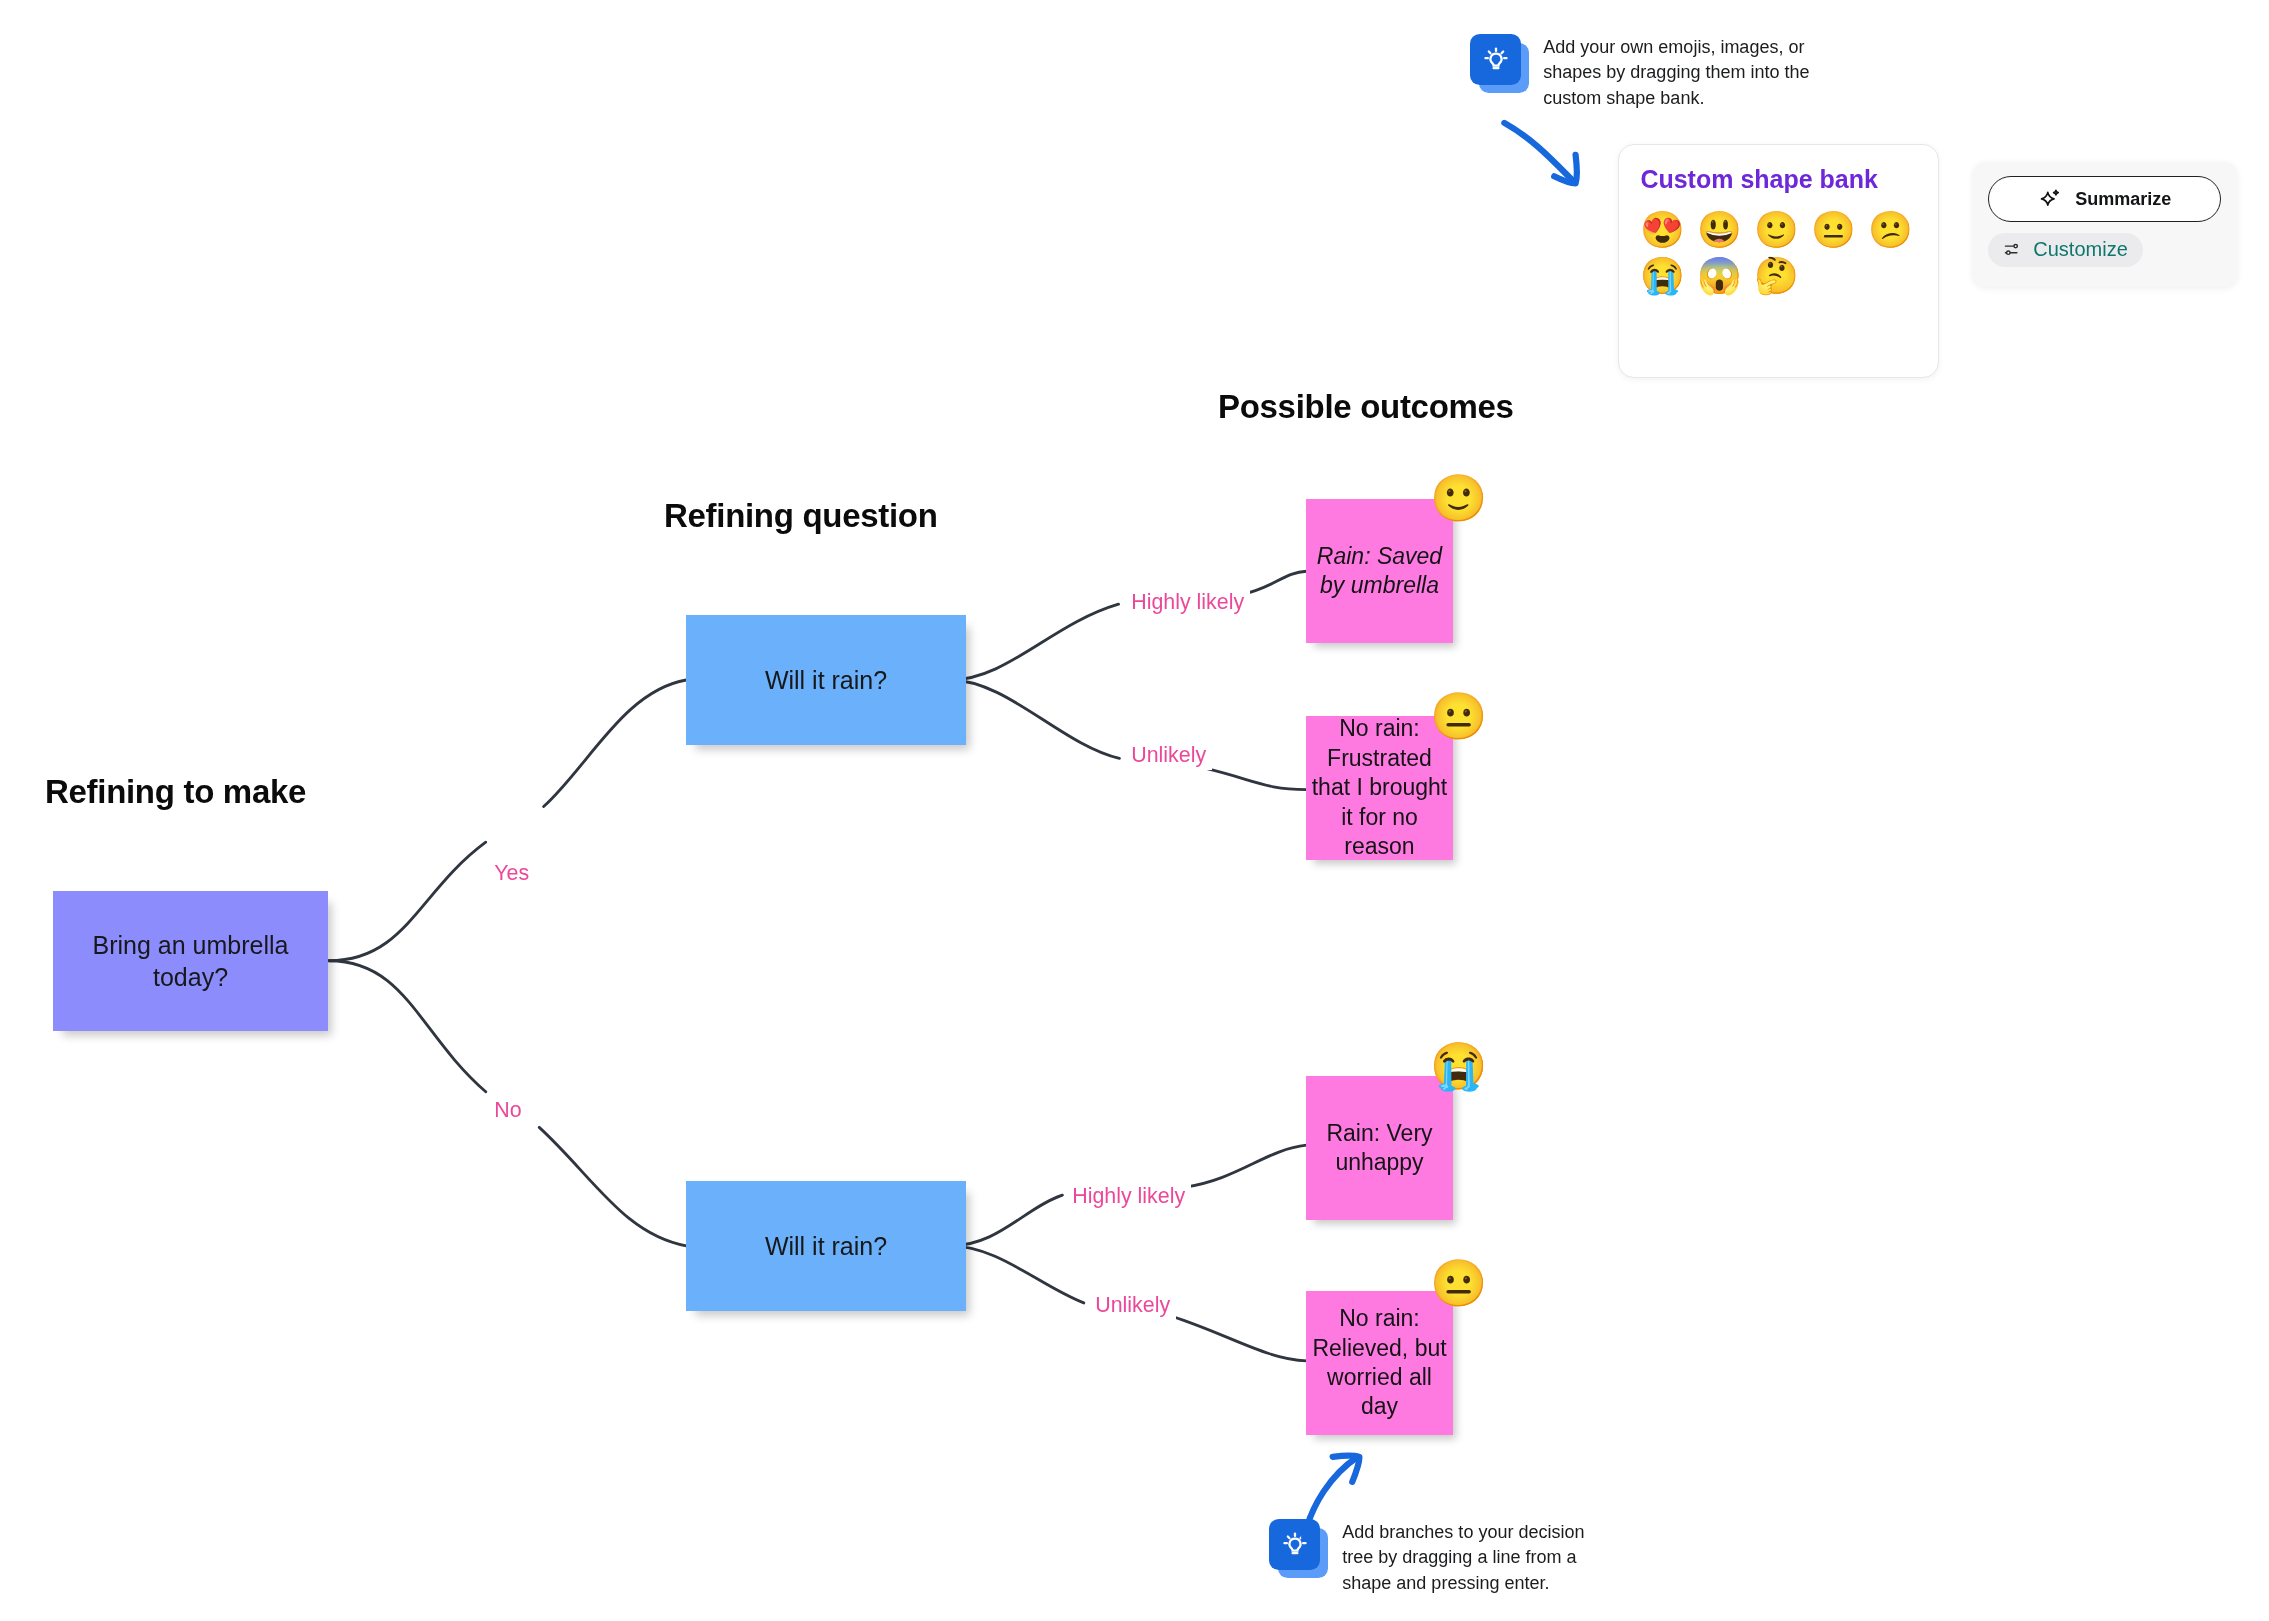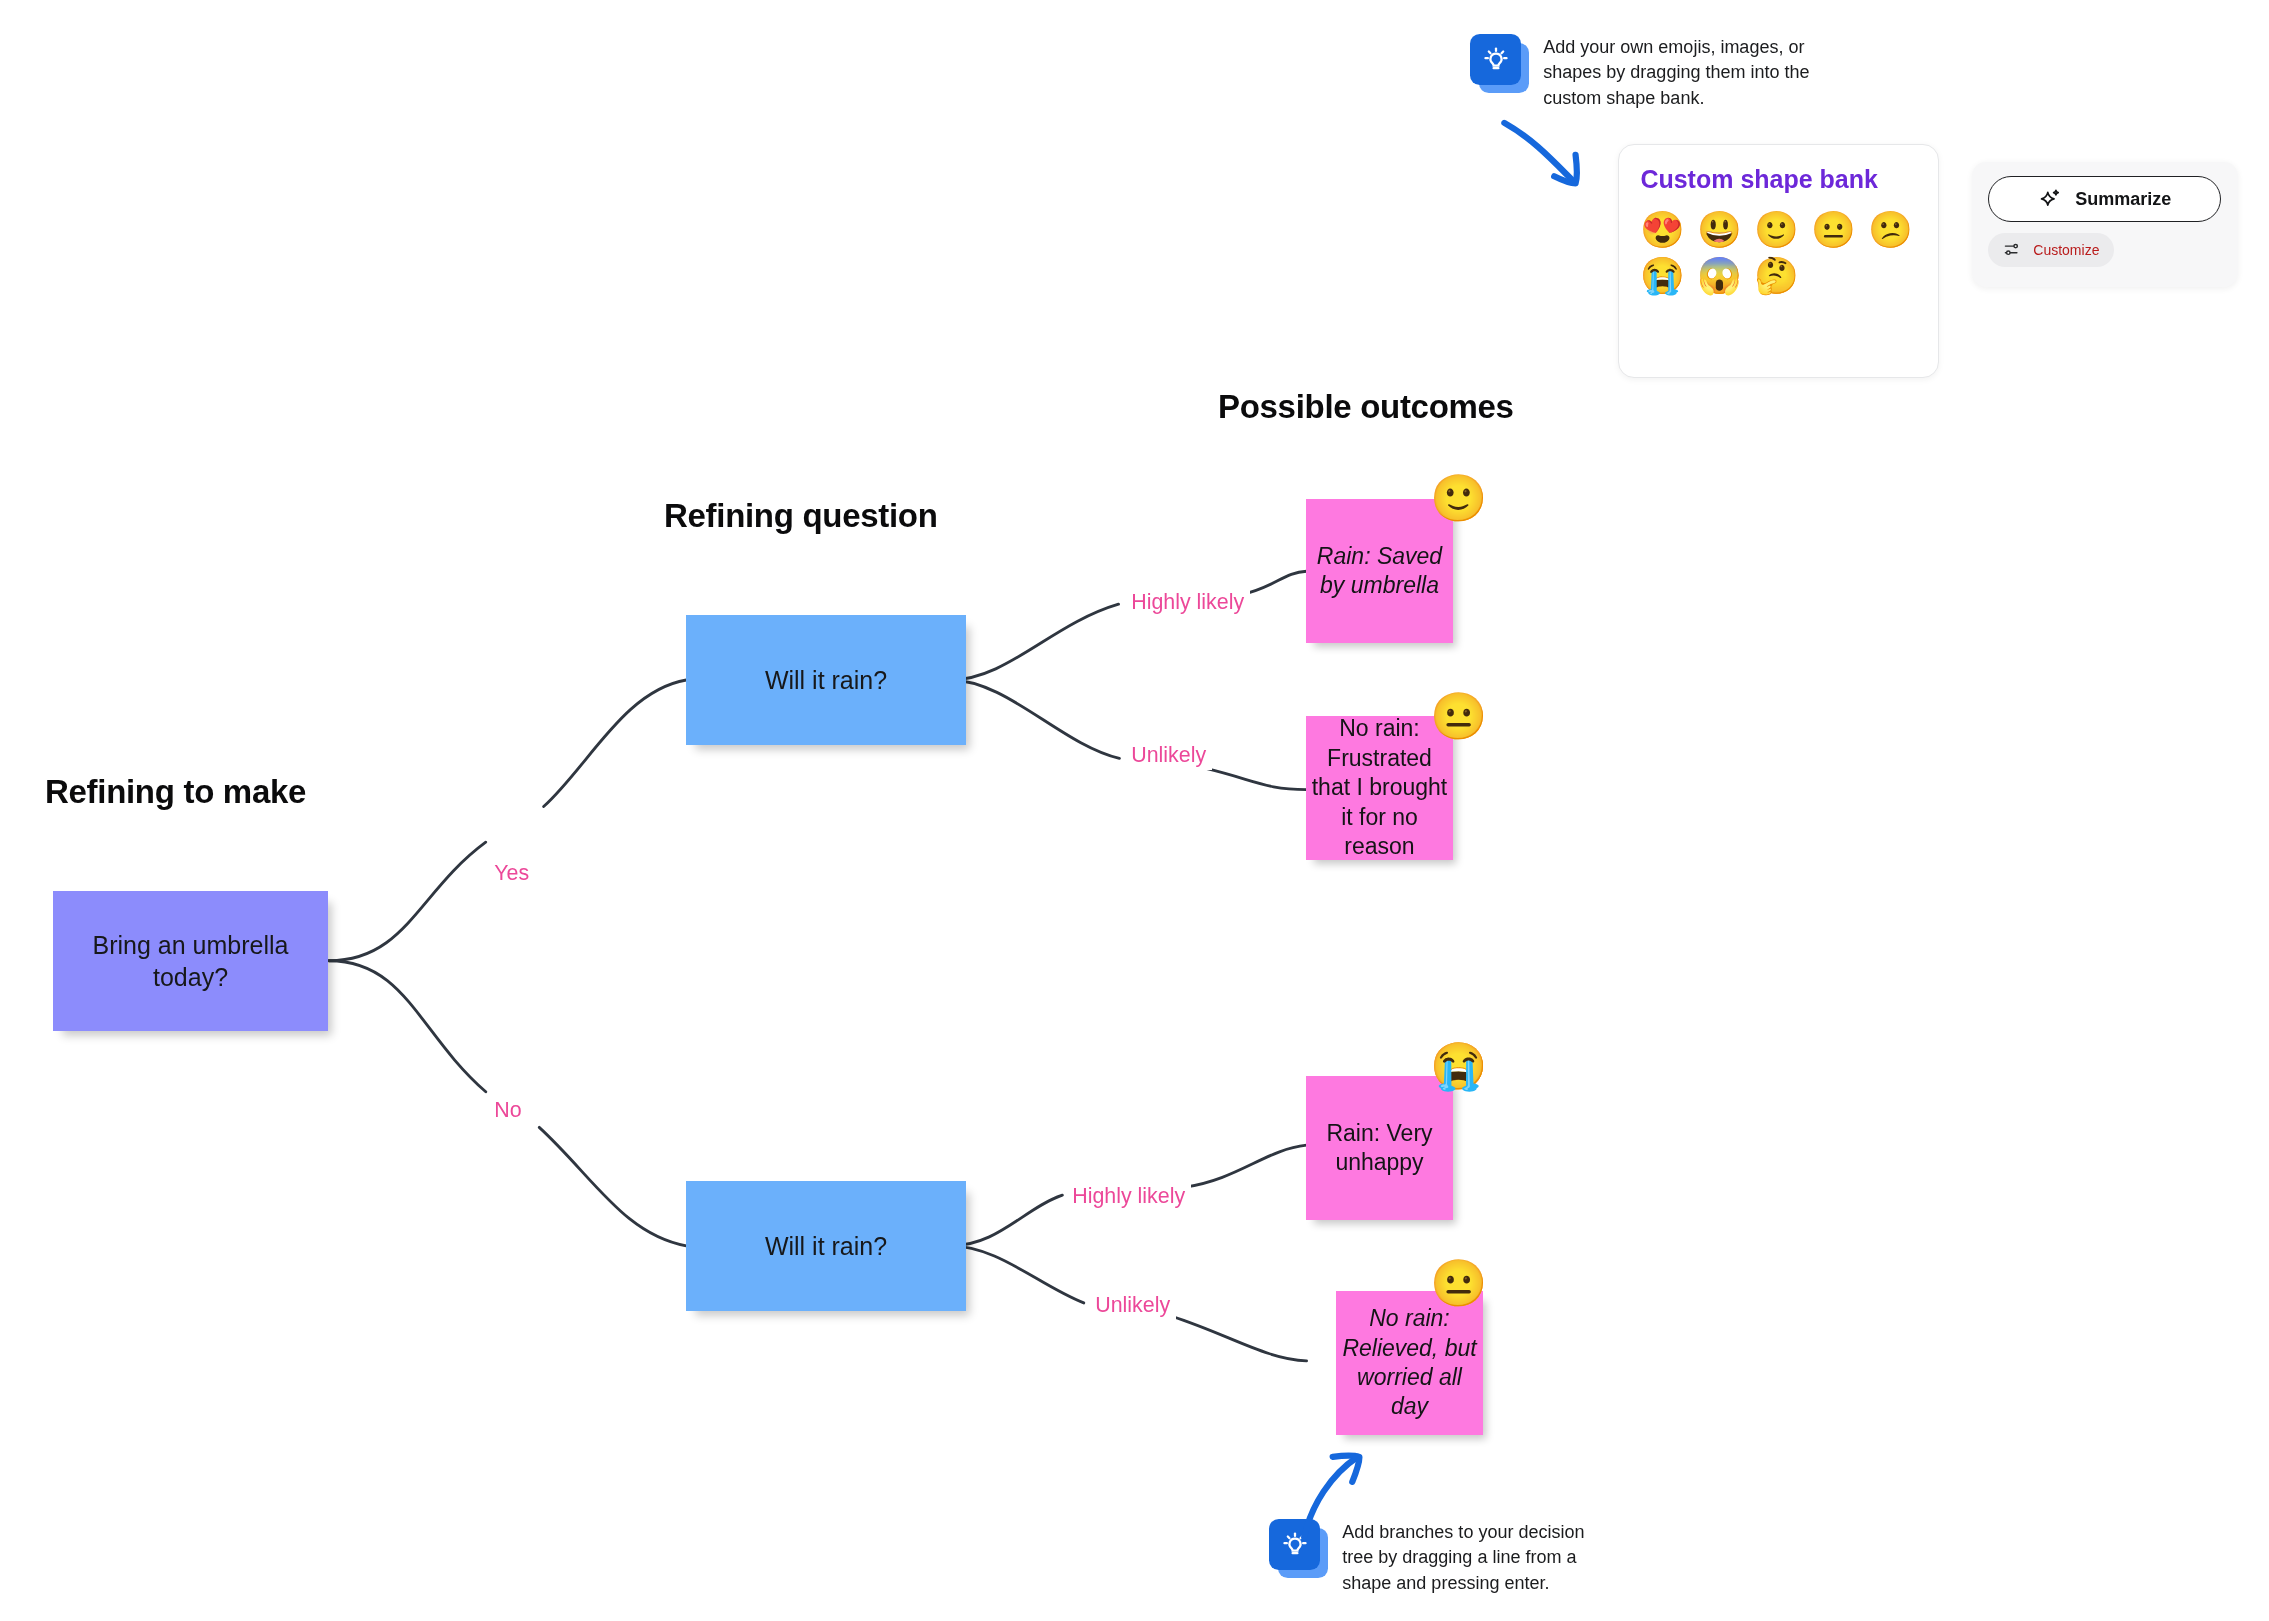--- a/index.html
+++ b/index.html
@@ -89,21 +89,21 @@
     text-align: center;
     color: #141416;
     font-size: 23px;
     line-height: 1.28;
     box-shadow: 5.3px 7.1px 8px -2.7px rgba(0,0,0,0.22);
   }
   .sticky .sticky-text { padding: 0 5.3px; }
   #sticky-rain-saved     { left: 1306px; top: 499px; font-style: italic;  }
   #sticky-norain-frust   { left: 1306px; top: 716px;  }
   #sticky-rain-unhappy   { left: 1306px; top: 1076px; }
-  #sticky-norain-relief  { left: 1336px; top: 1291px; font-style: italic; }
+  #sticky-norain-relief  { left: 1306px; top: 1291px; }
 
   
   .emoji-badge {
     position: absolute;
     width: 55px; height: 55px;
     border-radius: 50%;
     display: flex;
     align-items: center;
     justify-content: center;
     font-size: 46px;
@@ -245,22 +245,22 @@
   #customize-button {
     display: flex;
     align-items: center;
     gap: 10.7px;
     margin-top: 10.7px;
     padding: 0 15px;
     height: 34px;
     width: fit-content;
     background: #ebebed;
     border-radius: 17px;
-    font-size: 14px;
-    color: #b91c1c;
+    font-size: 20px;
+    color: #0f766e;
     cursor: pointer;
   }
   .ico { display: inline-flex; align-items: center; }
 </style>
 </head>
 <body>
 
 <div class="canvas">
 
   <svg class="edges" viewBox="0 0 2547 1820">

